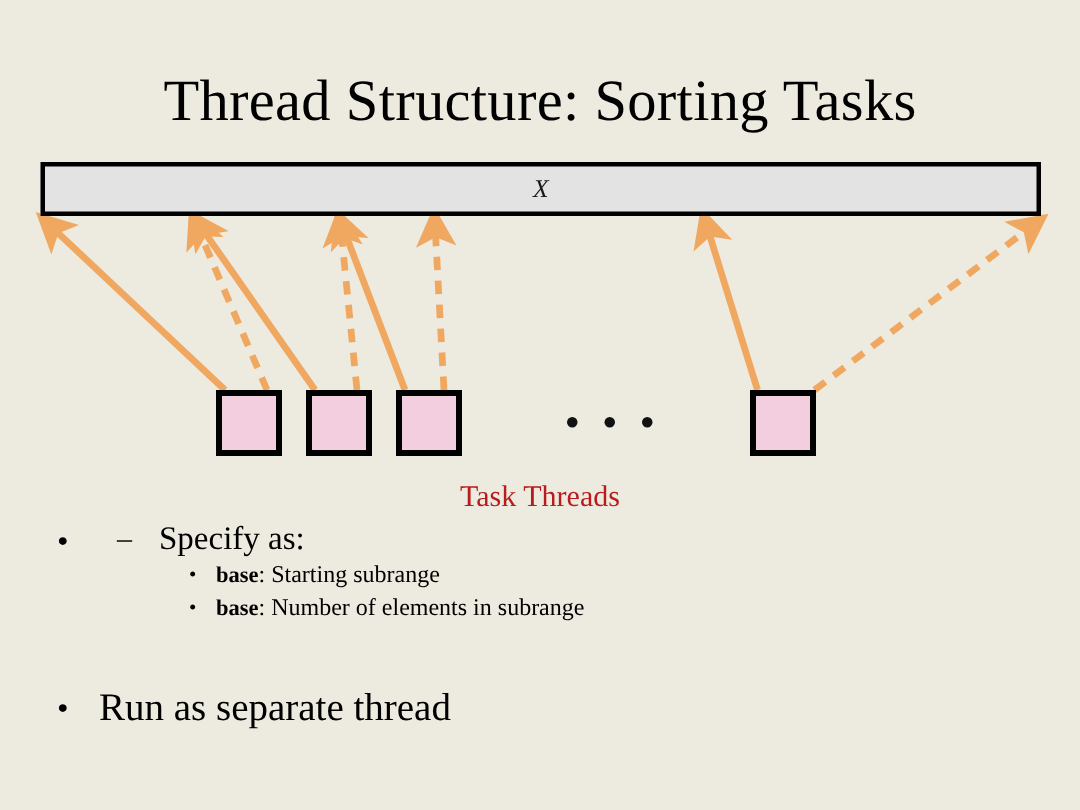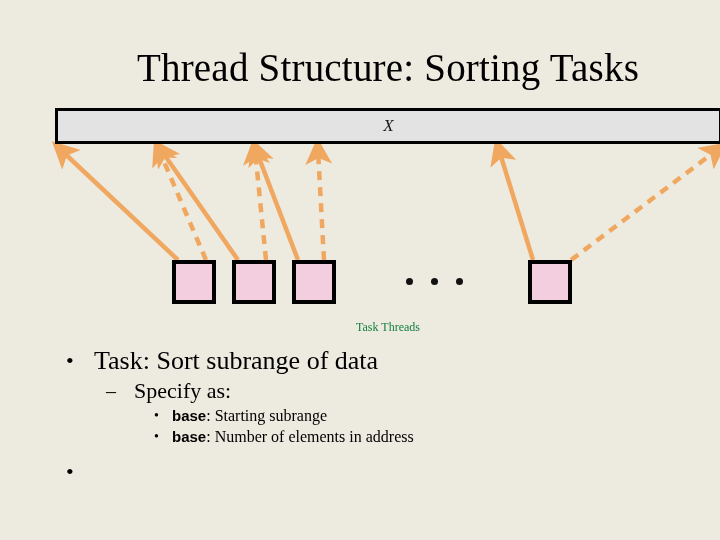--- a/index.html
+++ b/index.html
@@ -12,21 +12,20 @@
     background: #edeae0;
     font-family: "Liberation Serif", serif;
     overflow: hidden;
     position: relative;
   }
   #slide {
     position: absolute;
     left: 0; top: 0;
     width: 584px;
     height: 540px;
-    margin-left: 28px;
   }
   #slide-title {
     position: absolute;
     left: 0;
     top: 46px;
     width: 720px;
     text-align: center;
     font-family: "Liberation Serif", serif;
     font-size: 39px;
     line-height: 44px;
@@ -82,22 +81,22 @@
     background: #111111;
     top: 6px;
   }
   #task-threads-label {
     position: absolute;
     left: 0;
     top: 320px;
     width: 720px;
     text-align: center;
     font-family: "Liberation Serif", serif;
-    font-size: 12px;
-    color: #15803d;
+    font-size: 20px;
+    color: #b91c1c;
   }
   #arrows-svg {
     position: absolute;
     left: 0;
     top: 0;
     width: 720px;
     height: 540px;
     pointer-events: none;
   }
   #bullets {
@@ -148,21 +147,21 @@
     margin: 0;
   }
   .bullet-l3 .marker {
     position: absolute;
     left: 96px;
     top: 0;
     font-size: 14px;
     line-height: 21px;
   }
   .code-term {
-    font-family: Liberation Sans, sans-serif;
+    font-family: Liberation Serif, serif;
     font-weight: bold;
     font-size: 15px;
   }
   #bullet-run {
     position: absolute;
     left: 30px;
     top: 456px;
     width: 660px;
   }
 </style>
@@ -205,26 +204,26 @@
     <div id="ellipsis-dots">
       <span class="ellipsis-dot" style="left:6px;"></span>
       <span class="ellipsis-dot" style="left:31px;"></span>
       <span class="ellipsis-dot" style="left:56px;"></span>
     </div>
 
     <div id="task-threads-label">Task Threads</div>
   </div>
 
   <div id="bullets">
-    <p class="bullet-l1"><span class="marker">•</span><span>Task: Sort subrange of data</span></p>
+    <p class="bullet-l1"><span class="marker">•</span></p>
 
     <p class="bullet-l2"><span class="marker">–</span><span>Specify as:</span></p>
 
     <p class="bullet-l3"><span class="marker">•</span><span class="code-term">base</span><span>: Starting subrange</span></p>
 
-    <p class="bullet-l3"><span class="marker">•</span><span class="code-term">base</span><span>: Number of elements in address</span></p>
+    <p class="bullet-l3"><span class="marker">•</span><span class="code-term">base</span><span>: Number of elements in subrange</span></p>
   </div>
 
   <div id="bullet-run">
-    <p class="bullet-l1"><span class="marker">•</span></p>
+    <p class="bullet-l1"><span class="marker">•</span><span>Run as separate thread</span></p>
   </div>
 
 </div>
 
 </body></html>

